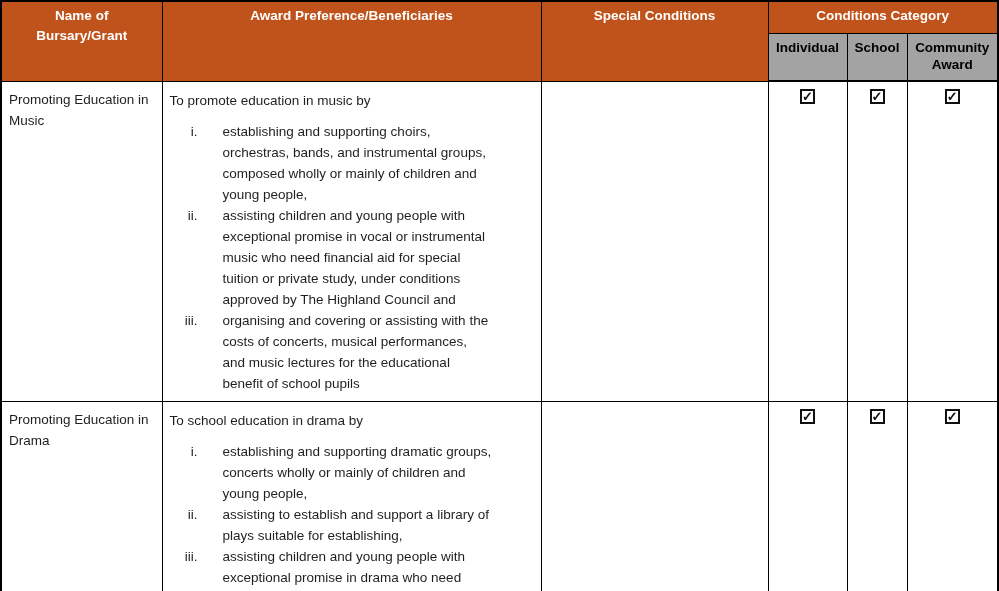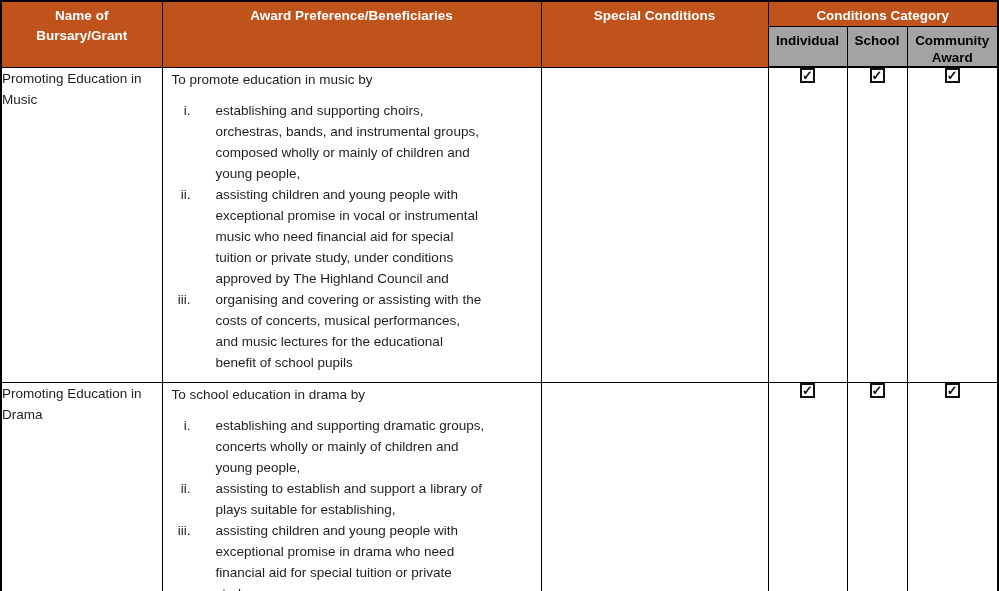--- a/index.html
+++ b/index.html
@@ -19,21 +19,21 @@
   }
   table.grant-table{
     width:999px;height:591px;
     table-layout:fixed;
     border-collapse:collapse;
     font-size:13.5px;
   }
   table.grant-table th,
   table.grant-table td{
     border:1px solid var(--border);
-    padding:0;
+    padding:7px;
     overflow:hidden;
   }
   table.grant-table{border:2px solid var(--border);}
   thead tr.hdr-top{height:22px;}
   thead tr.hdr-sub{height:39px;}
   tbody tr.row-1{height:315px;}
   thead th.th-orange{
     background:var(--header-bg);
     color:var(--header-text);
     font-weight:bold;
@@ -52,21 +52,21 @@
     line-height:17px;
     border-bottom:2px solid var(--border);
   }
   tbody td{
     vertical-align:top;
     border-top:2px solid var(--border);
   }
   td.c-name{padding:3px 6px 2px 6px;line-height:21px;}
   td.c-name .name-text{max-width:140px;}
   td.c-award{padding:2px 6px 2px 4px;line-height:21px;}
-  .intro{margin:1px 0 0 9px;}
+  .intro{margin:1px 0 0 0;}
   .rlist{margin-top:10px;}
   .li{position:relative;padding-left:53px;width:322px;line-height:21px;}
   .li .num{position:absolute;left:0;top:0;width:28px;text-align:right;}
   .li .txt{display:block;white-space:pre-line;}
   td.c-special{padding:2px 6px;}
   td.c-check{text-align:center;padding-top:7px;}
   .cb{
     display:inline-flex;align-items:center;justify-content:center;
     width:11px;height:11px;
     border:2px solid #111111;

